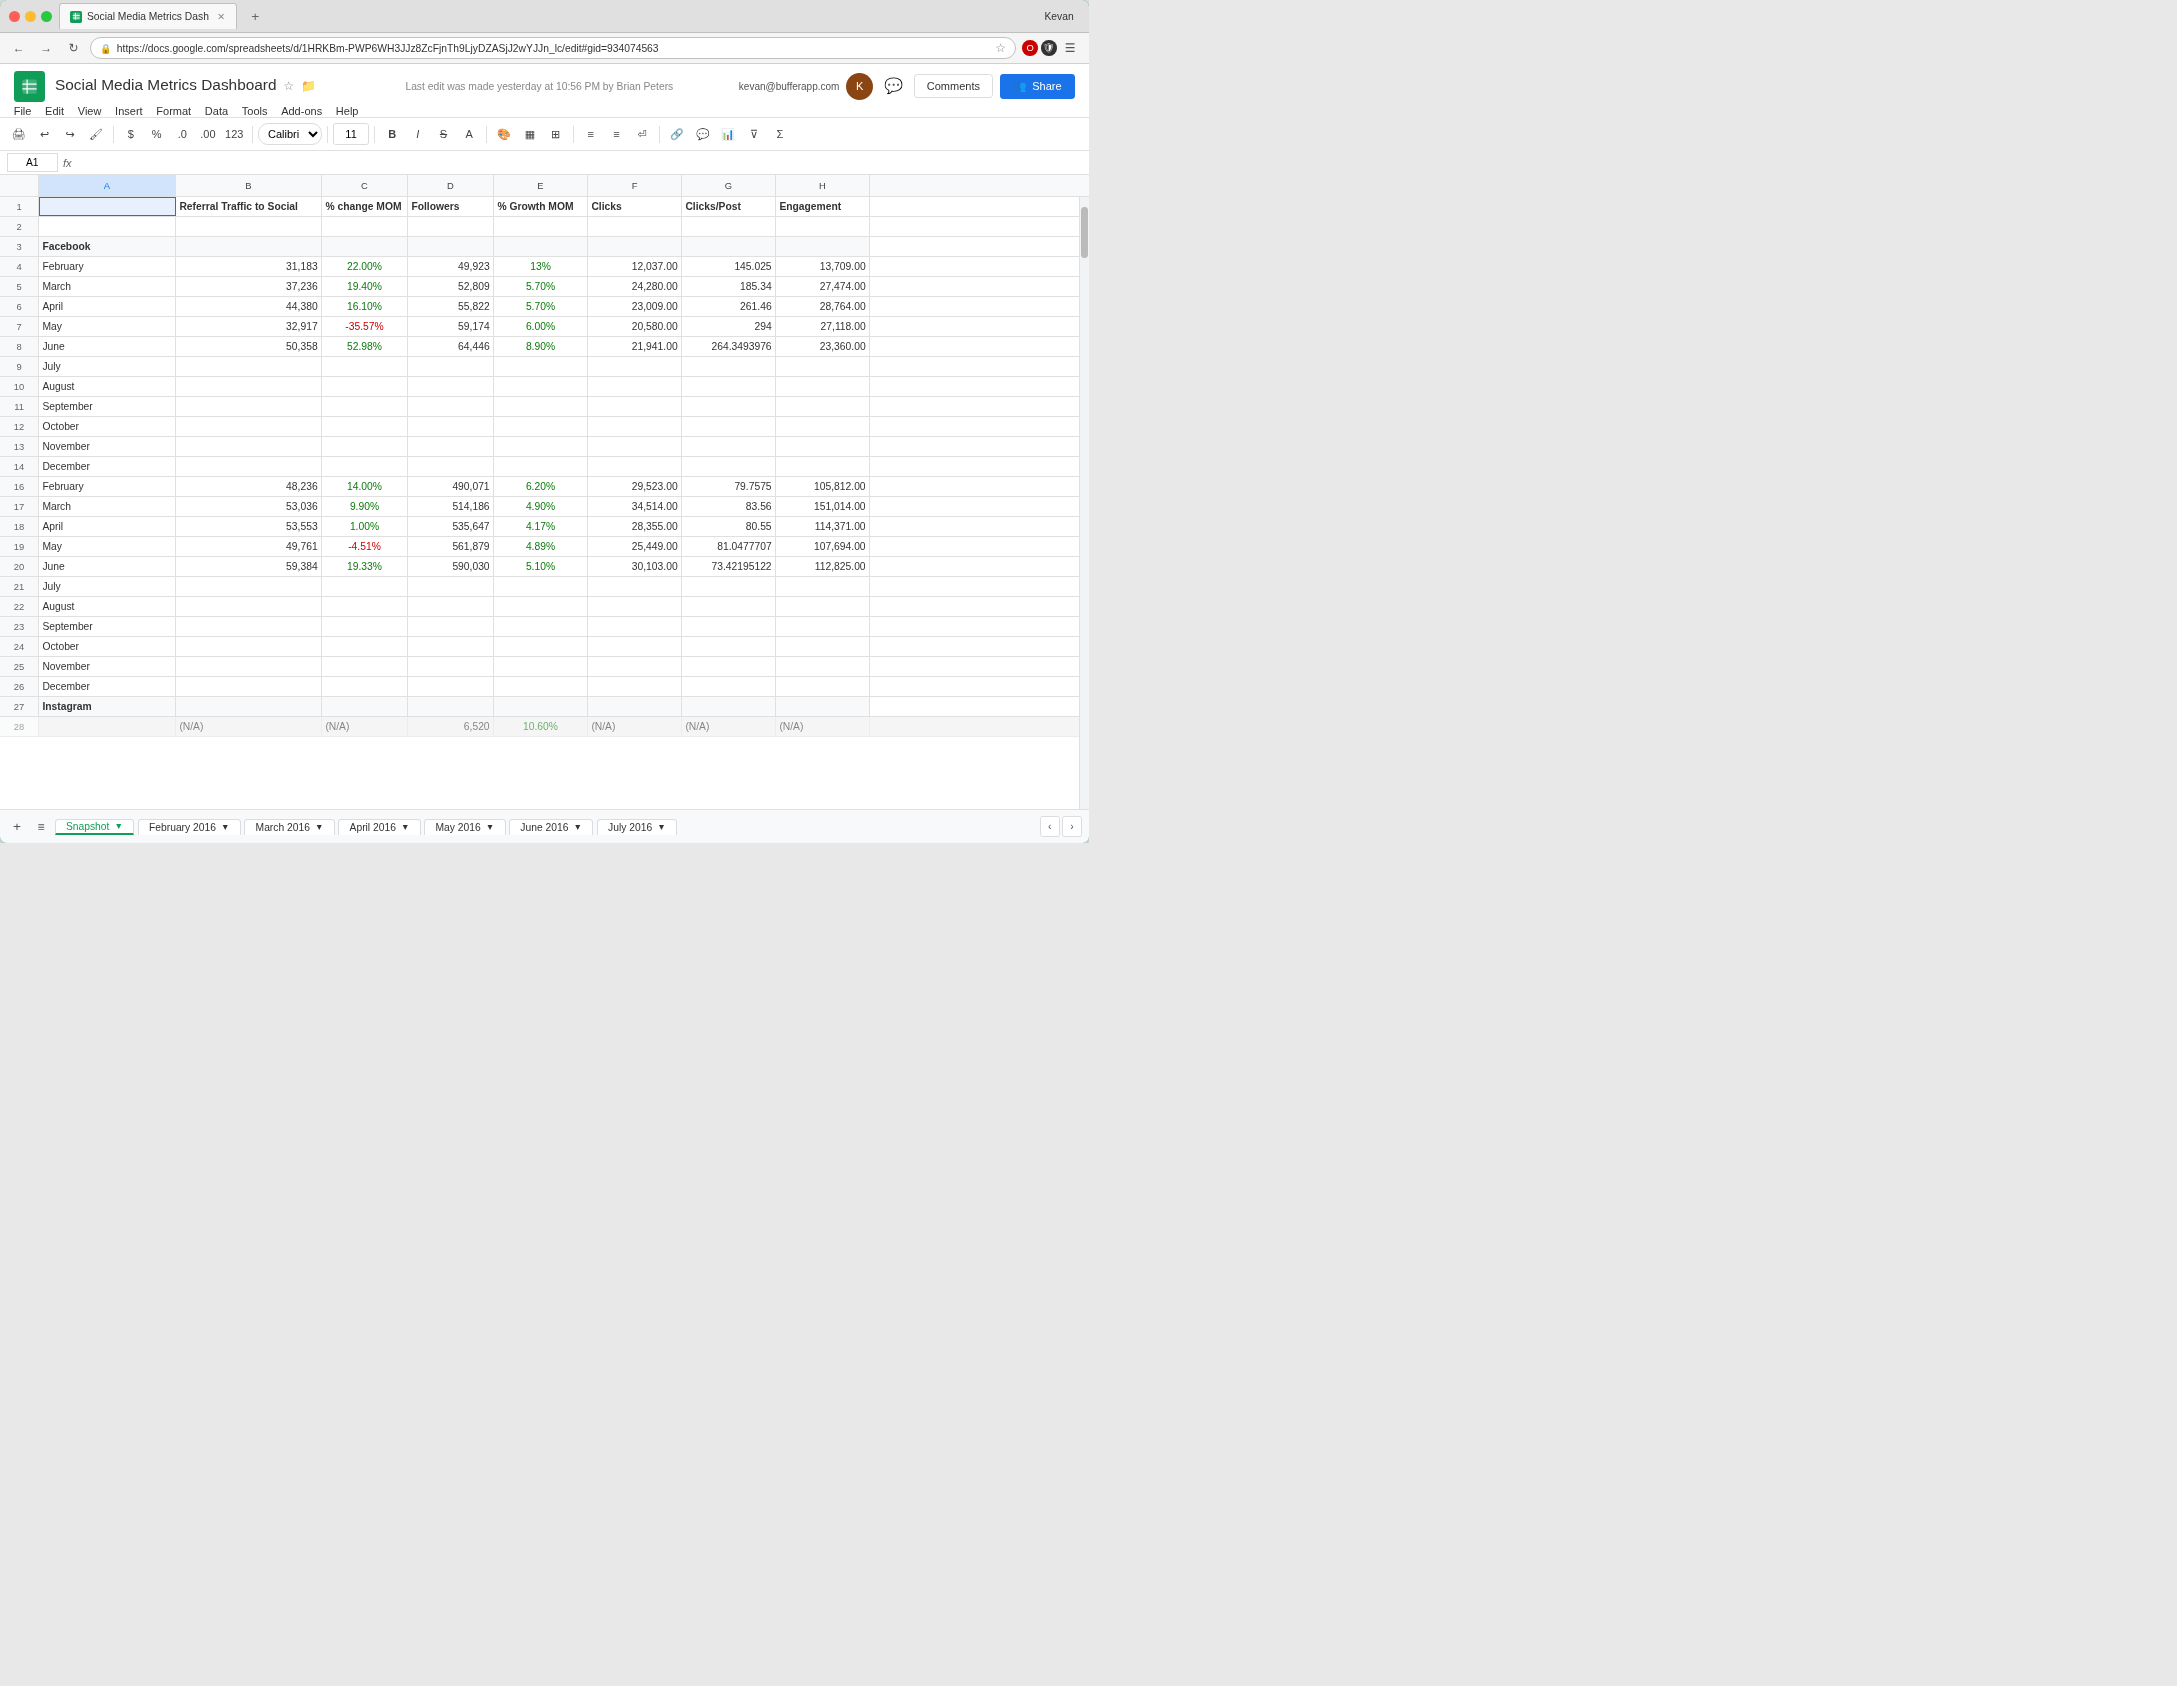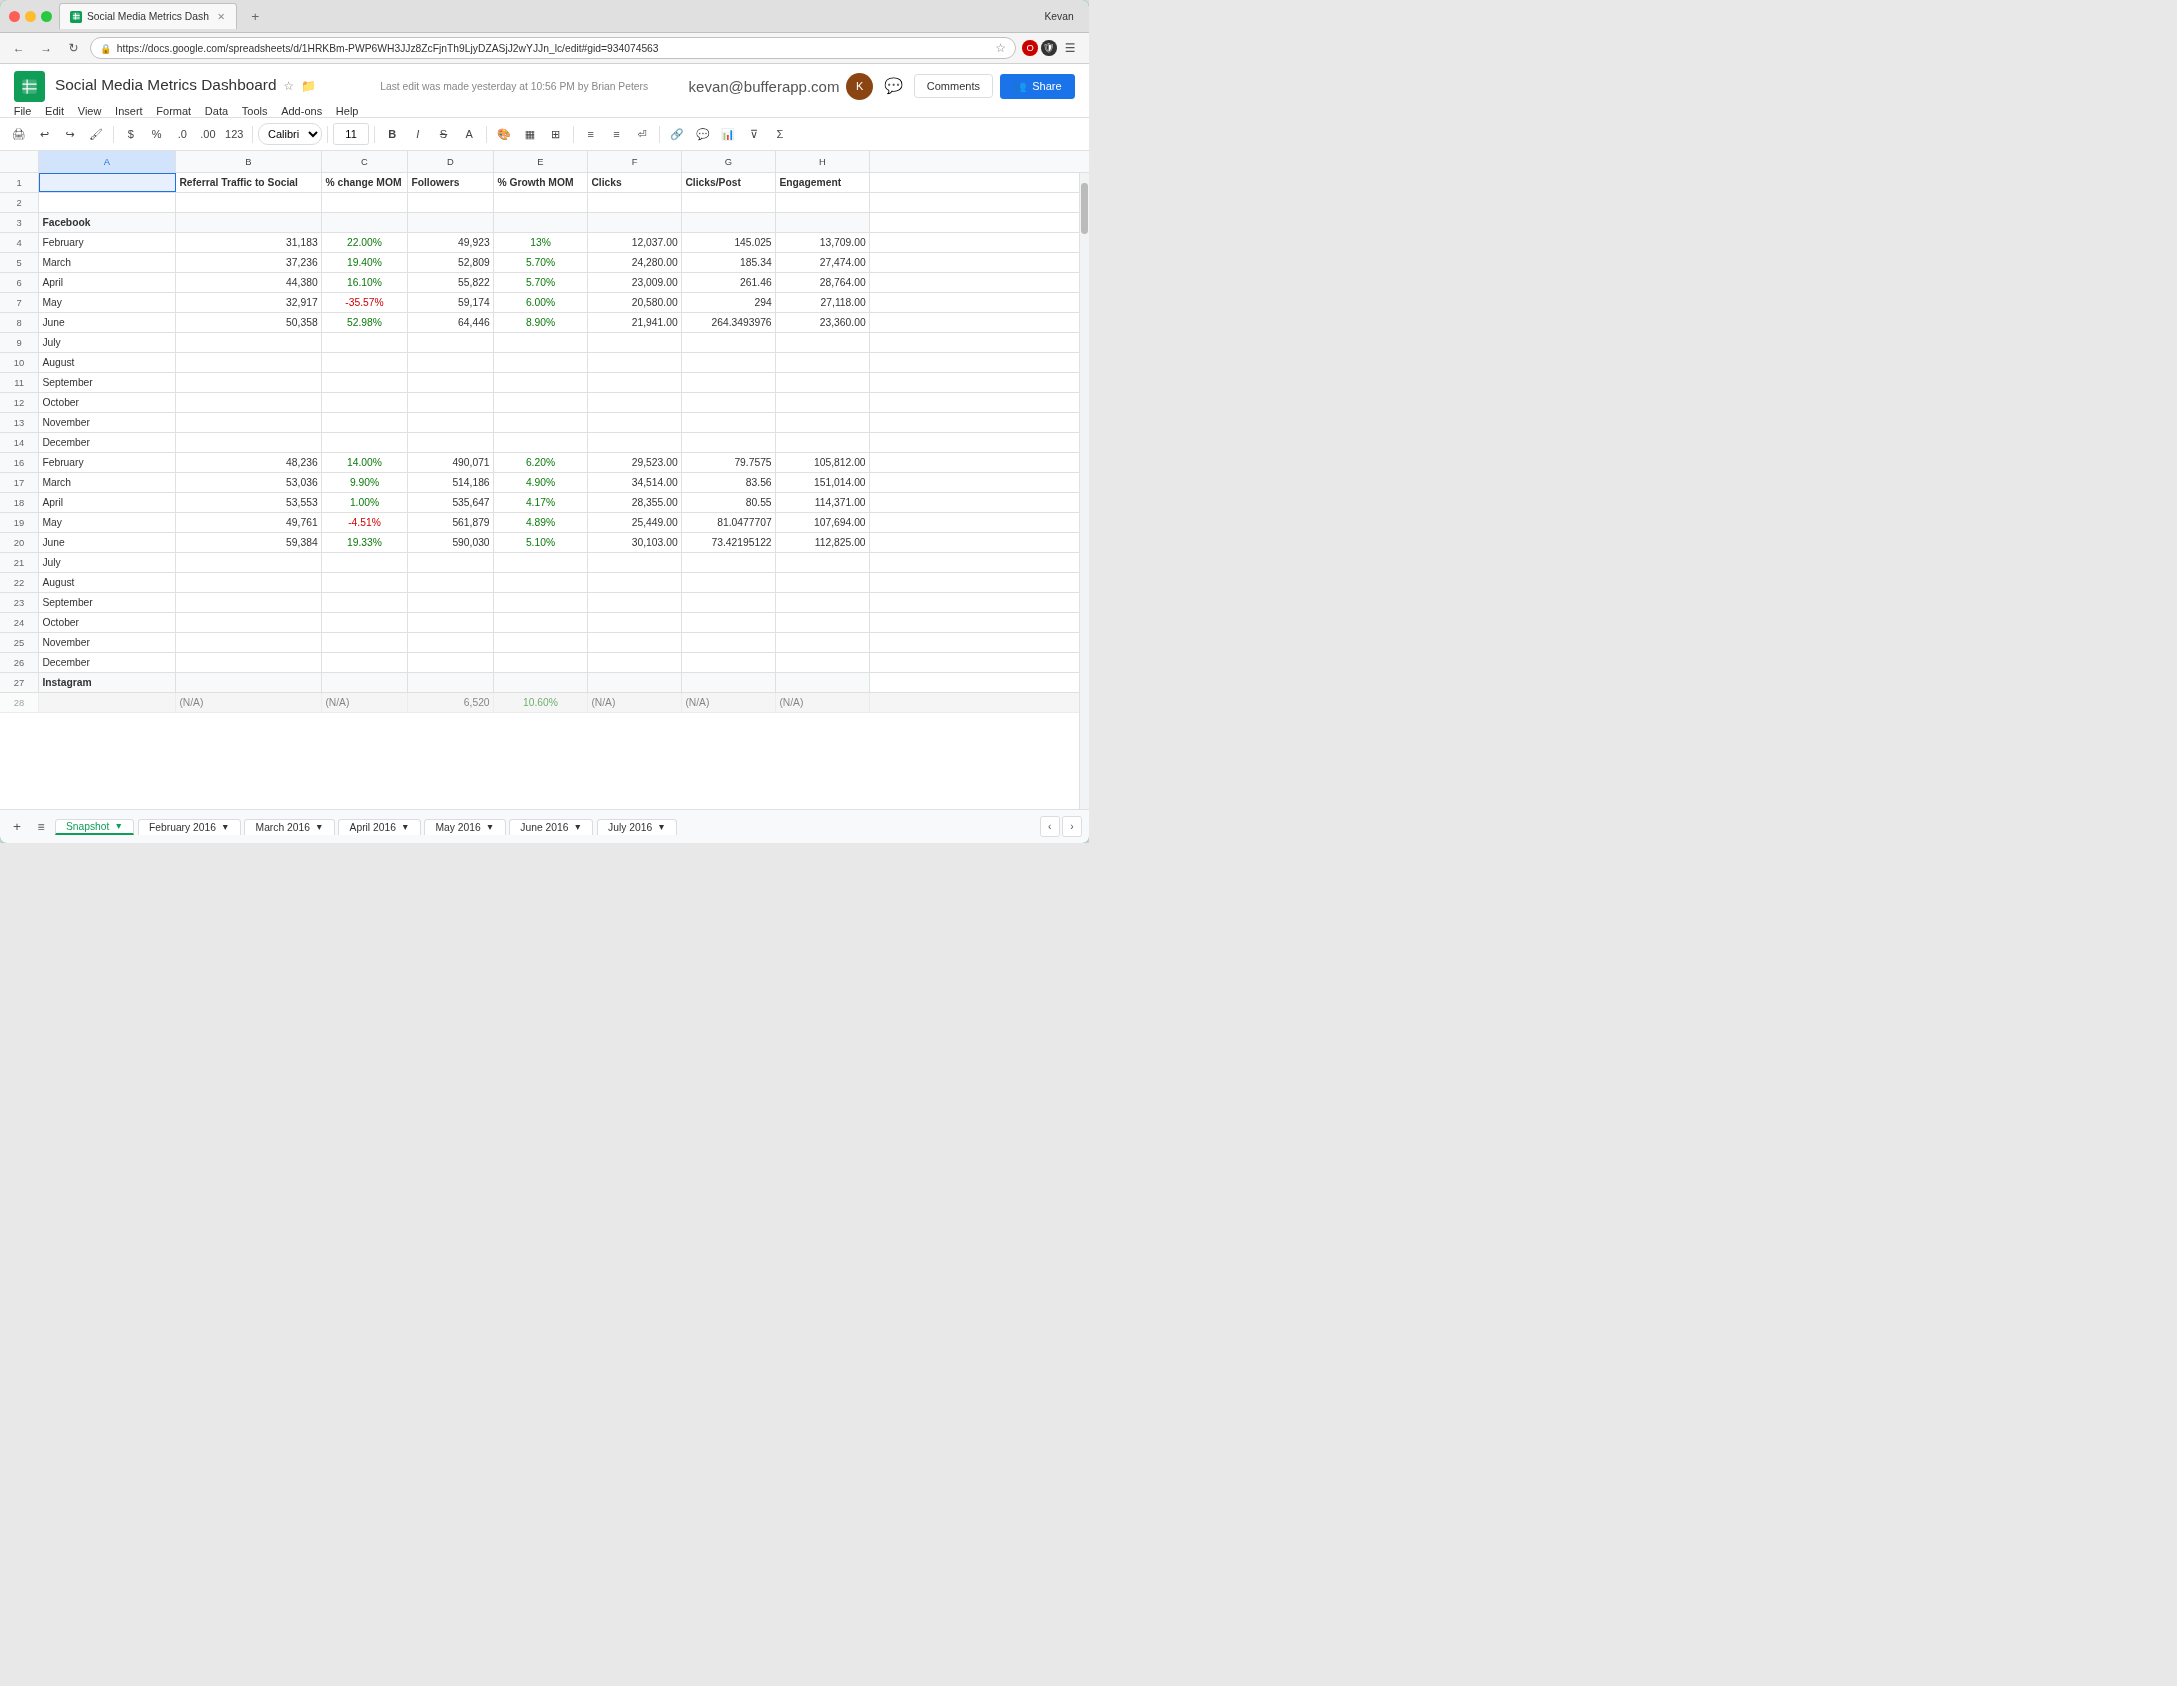--- a/index.html
+++ b/index.html
@@ -38,21 +38,21 @@
     .sheets-title { font-size: 15.4px; color: #333; font-weight: 400; margin-bottom: 1.7px; }
     .title-icon { font-size: 12px; color: #888; cursor: pointer; }
     .sheets-menu { display: flex; gap: 13.7px; font-size: 11px; color: #333; }
     .sheets-menu span { cursor: pointer; }
     .last-edit { font-size: 10.3px; color: #888; margin-left: 17px; flex: 1; }
     .header-actions { display: flex; align-items: center; gap: 6.8px; }
     .avatar { width: 27px; height: 27px; border-radius: 50%; background: #a0522d; display: flex; align-items: center; justify-content: center; color: white; font-size: 12px; overflow: hidden; }
     .comment-btn { width: 27px; height: 27px; display: flex; align-items: center; justify-content: center; color: #555; font-size: 15.4px; cursor: pointer; }
     .comments-btn { background: white; border: 0.9px solid #dadce0; color: #333; font-size: 11px; padding: 5.1px 12px; border-radius: 3.4px; cursor: pointer; }
     .share-btn { background: #1a73e8; color: white; font-size: 11px; padding: 6px 13.7px; border-radius: 3.4px; cursor: pointer; border: none; display: flex; align-items: center; gap: 5.1px; }
-    .user-email { font-size: 15px; color: #555; }
+    .user-email { font-size: 10px; color: #555; }
 
     
     .toolbar { height: 33px; background: white; display: flex; align-items: center; padding: 0 6.8px; gap: 1.7px; border-bottom: 0.9px solid #e0e0e0; }
     .tb-btn { height: 24px; min-width: 24px; display: flex; align-items: center; justify-content: center; font-size: 11px; color: #444; cursor: pointer; border-radius: 2.6px; padding: 0 3.4px; }
     .tb-separator { width: 0.9px; height: 17px; background: #e0e0e0; margin: 0 3.4px; }
     .font-select { height: 22px; border: 0.9px solid #dadce0; border-radius: 10px; font-size: 11px; padding: 0 5.1px; background: white; cursor: pointer; }
     .font-size { height: 22px; width: 36px; border: 0.9px solid #dadce0; border-radius: 2.6px; font-size: 11px; padding: 0 3.4px; text-align: center; background: white; }
 
     
     .formula-bar { height: 24px; background: white; display: flex; align-items: center; padding: 0 6.8px; gap: 5.1px; border-bottom: 0.9px solid #e0e0e0; }
@@ -218,20 +218,24 @@
     <div class="tb-btn">≡</div>
     <div class="tb-btn">⏎</div>
     <div class="tb-separator"></div>
     <div class="tb-btn">🔗</div>
     <div class="tb-btn">💬</div>
     <div class="tb-btn">📊</div>
     <div class="tb-btn">⊽</div>
     <div class="tb-btn">Σ</div>
   </div>
 
+  <div class="formula-bar">
+    <input class="cell-ref" type="text" value="A1" style="">
+    <span class="fx-label">fx</span>
+  </div>
 
   <div class="sheet-area">
 
     <div class="col-headers">
       <div class="row-num-header"></div>
       <div class="col-header w-a selected">A</div>
       <div class="col-header w-b">B</div>
       <div class="col-header w-c">C</div>
       <div class="col-header w-d">D</div>
       <div class="col-header w-e">E</div>

